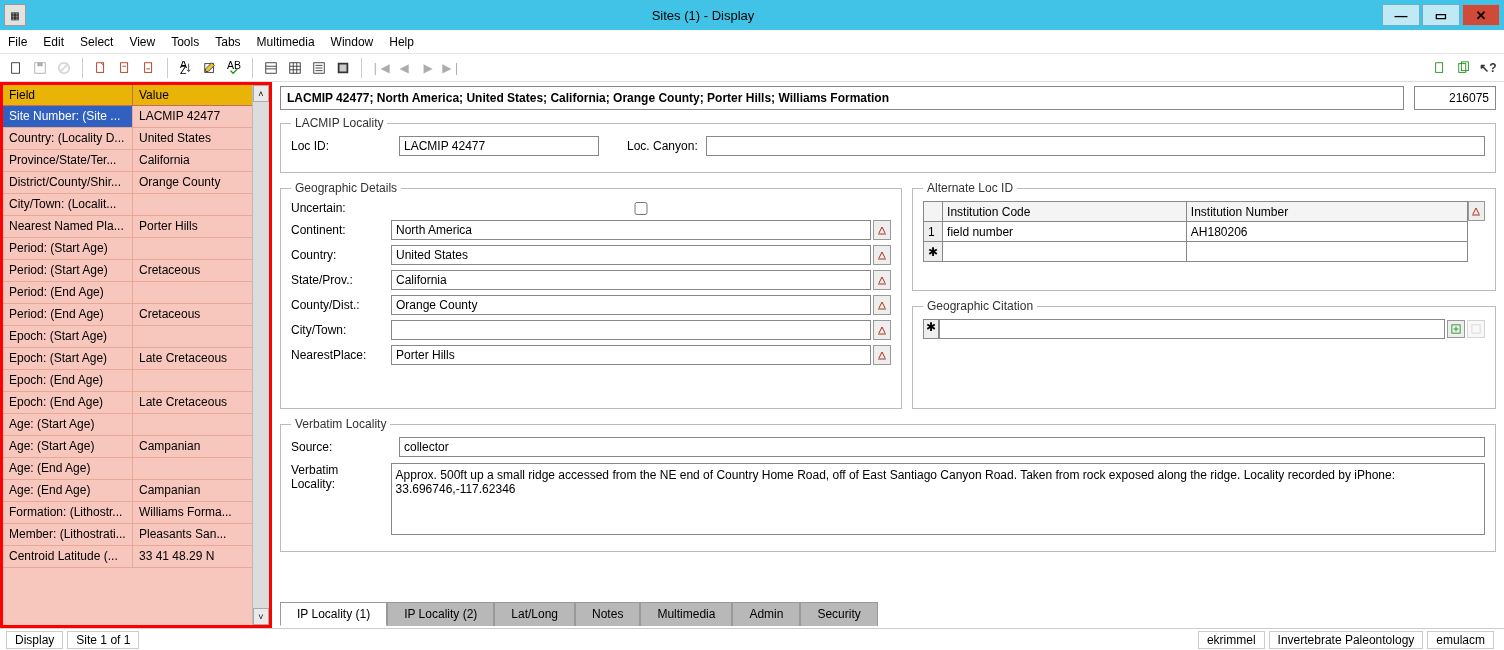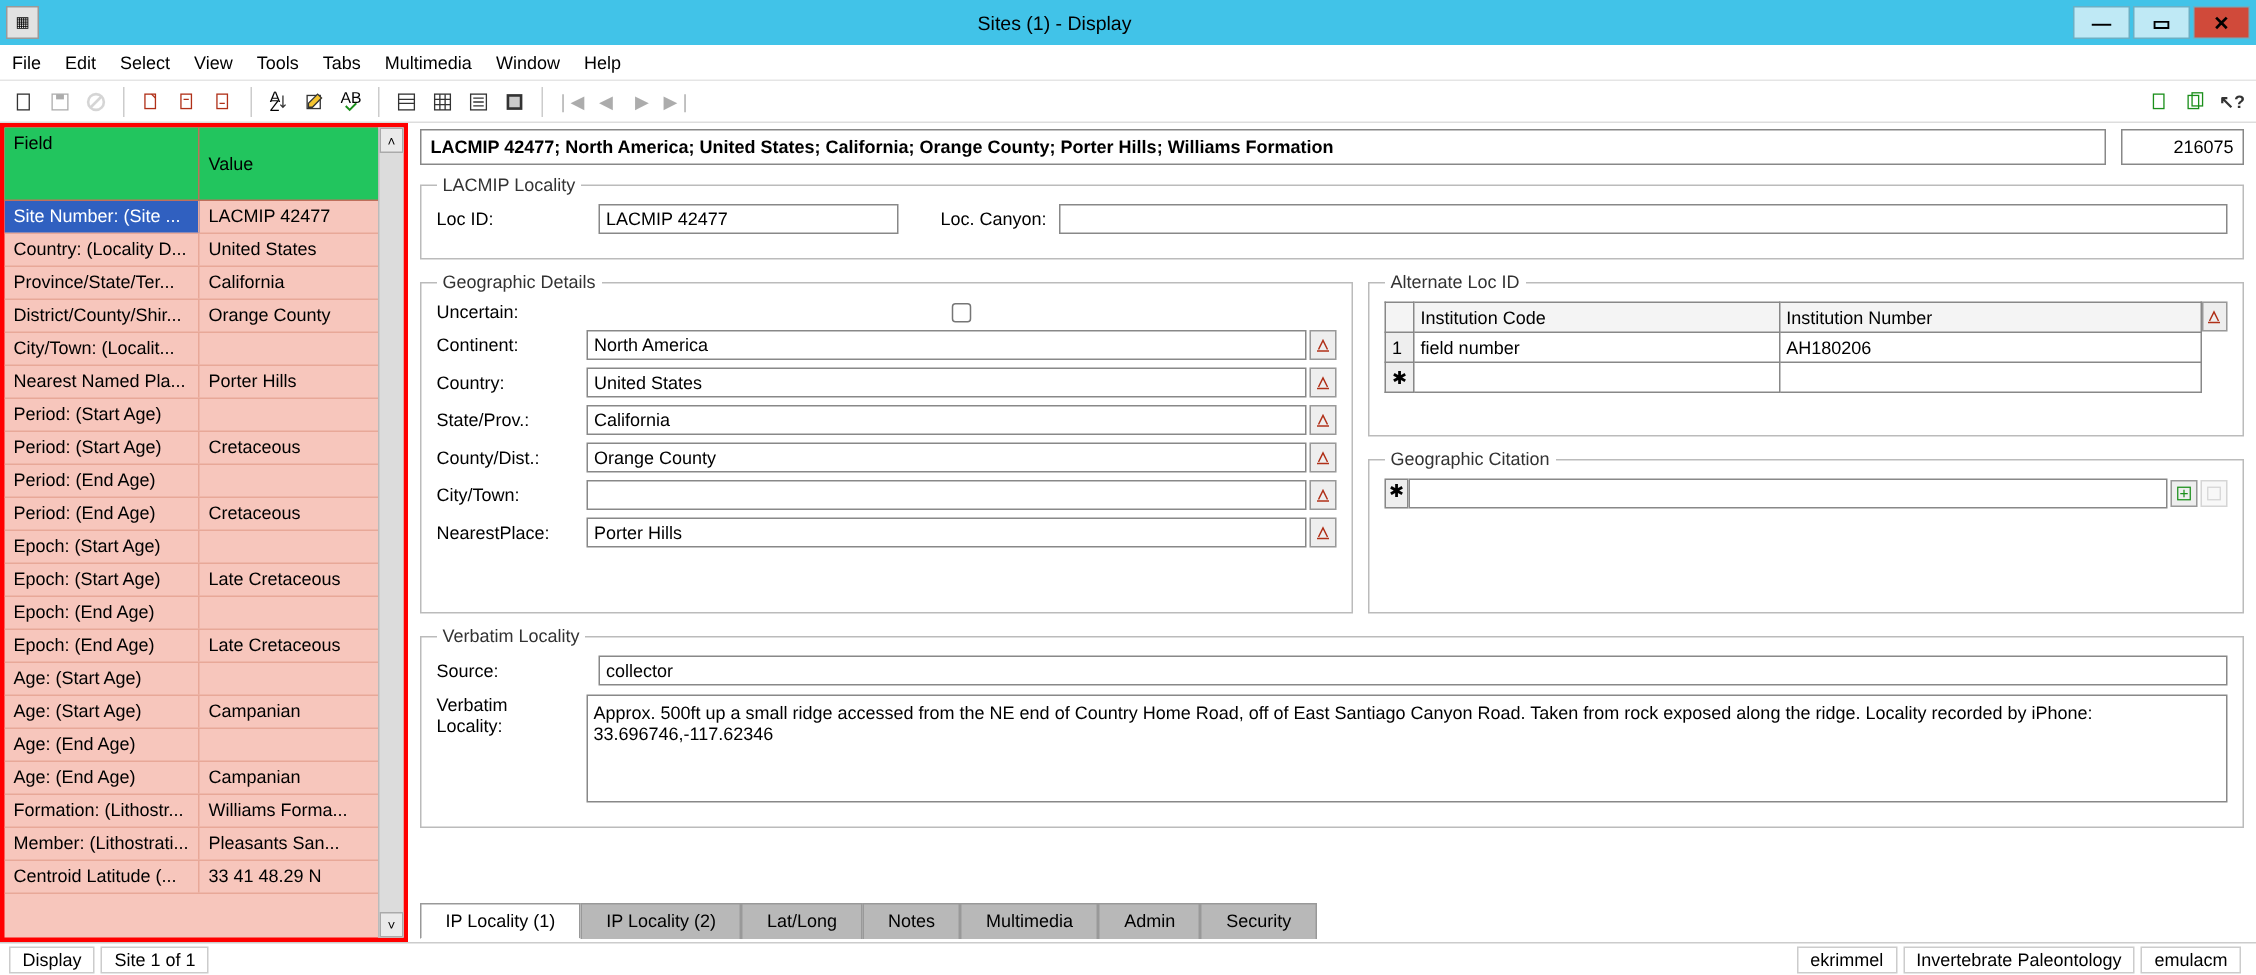--- a/index.html
+++ b/index.html
@@ -12,23 +12,23 @@
 .winbtn.close { background:#d04a3a; color:#000; }
 .menubar { height:24px; background:#fff; display:flex; align-items:center; padding:0 8px; gap:16px; border-bottom:1px solid #e5e5e5;}
 .menubar span { color:#000; }
 .toolbar { height:28px; background:#fff; display:flex; align-items:center; padding:0 6px; gap:4px; border-bottom:1px solid #ddd;}
 .tbtn { width:20px; height:20px; display:flex; align-items:center; justify-content:center; color:#333; border:1px solid transparent;}
 .tbtn svg{width:14px;height:14px;}
 .tsep{ width:1px; height:20px; background:#ccc; margin:0 4px;}
 .tright{margin-left:auto;display:flex;gap:4px;}
 .workarea { display:flex; height: calc(650px - 30px - 24px - 28px - 22px); }
 .sidepanel { width:272px; border:3px solid #ff0000; background:#f7c6bc; display:flex; flex-direction:column; }
-.side-header{display:flex; background:#22c55e; border-bottom:1px solid #c06f5c;justify-content:flex-end;}
+.side-header{display:flex; background:#eab308; border-bottom:1px solid #c06f5c;justify-content:flex-end;}
 .side-header .col1{width:130px; padding:3px 6px; border-right:1px solid #c06f5c;}
-.side-header .col2{flex:1; padding:17px 6px;}
+.side-header .col2{flex:1; padding:3px 6px;}
 .side-rows{flex:1; overflow:hidden;}
 .side-row{display:flex; border-bottom:1px solid #e8a898; height:22px;}
 .side-row .c1{width:130px; padding:3px 6px; border-right:1px solid #e8a898; white-space:nowrap; overflow:hidden; text-overflow:ellipsis;}
 .side-row .c2{flex:1; padding:3px 6px; white-space:nowrap; overflow:hidden; text-overflow:ellipsis;}
 .side-row.selected .c1{background:#3060c0; color:#fff;}
 .side-scroll{width:17px; background:#dcdcdc; border-left:1px solid #bbb; display:flex; flex-direction:column;}
 .side-sbtn{height:17px; background:#eaeaea; border:1px solid #aaa; display:flex;align-items:center;justify-content:center;font-size:9px;}
 .side-strack{flex:1;}
 .side-wrap{display:flex;flex:1;}
 .main { flex:1; padding:4px 8px 0 8px; display:flex; flex-direction:column; background:#fff;}

